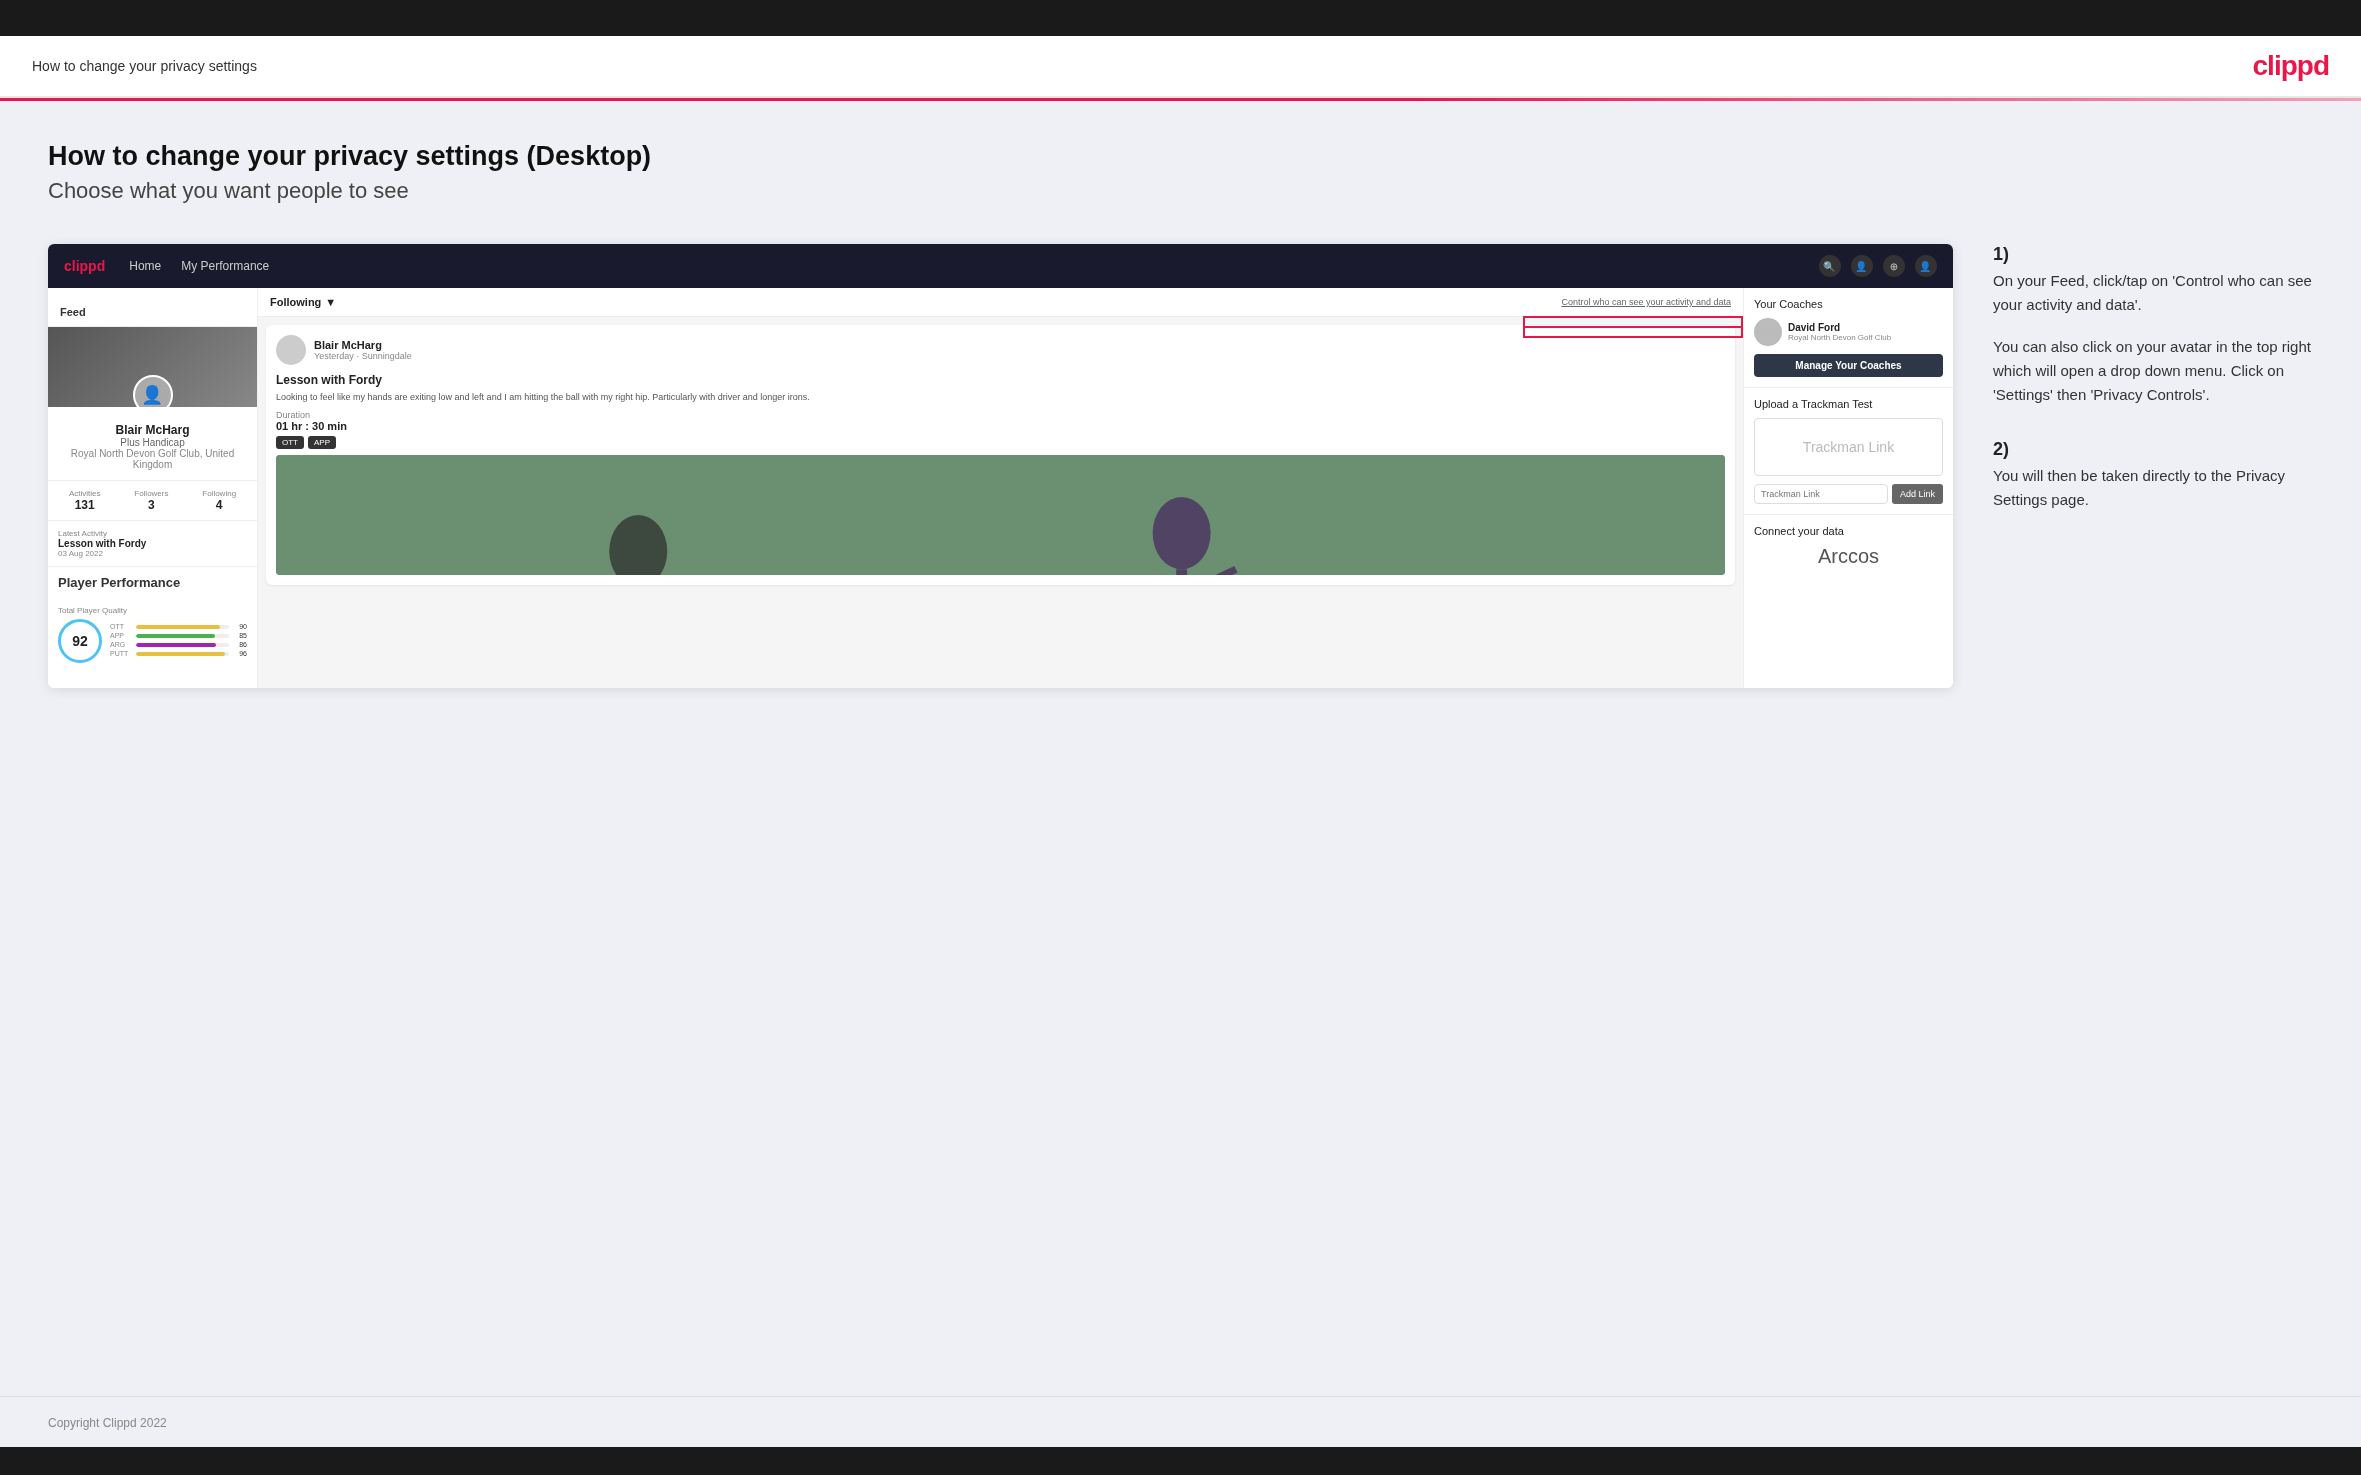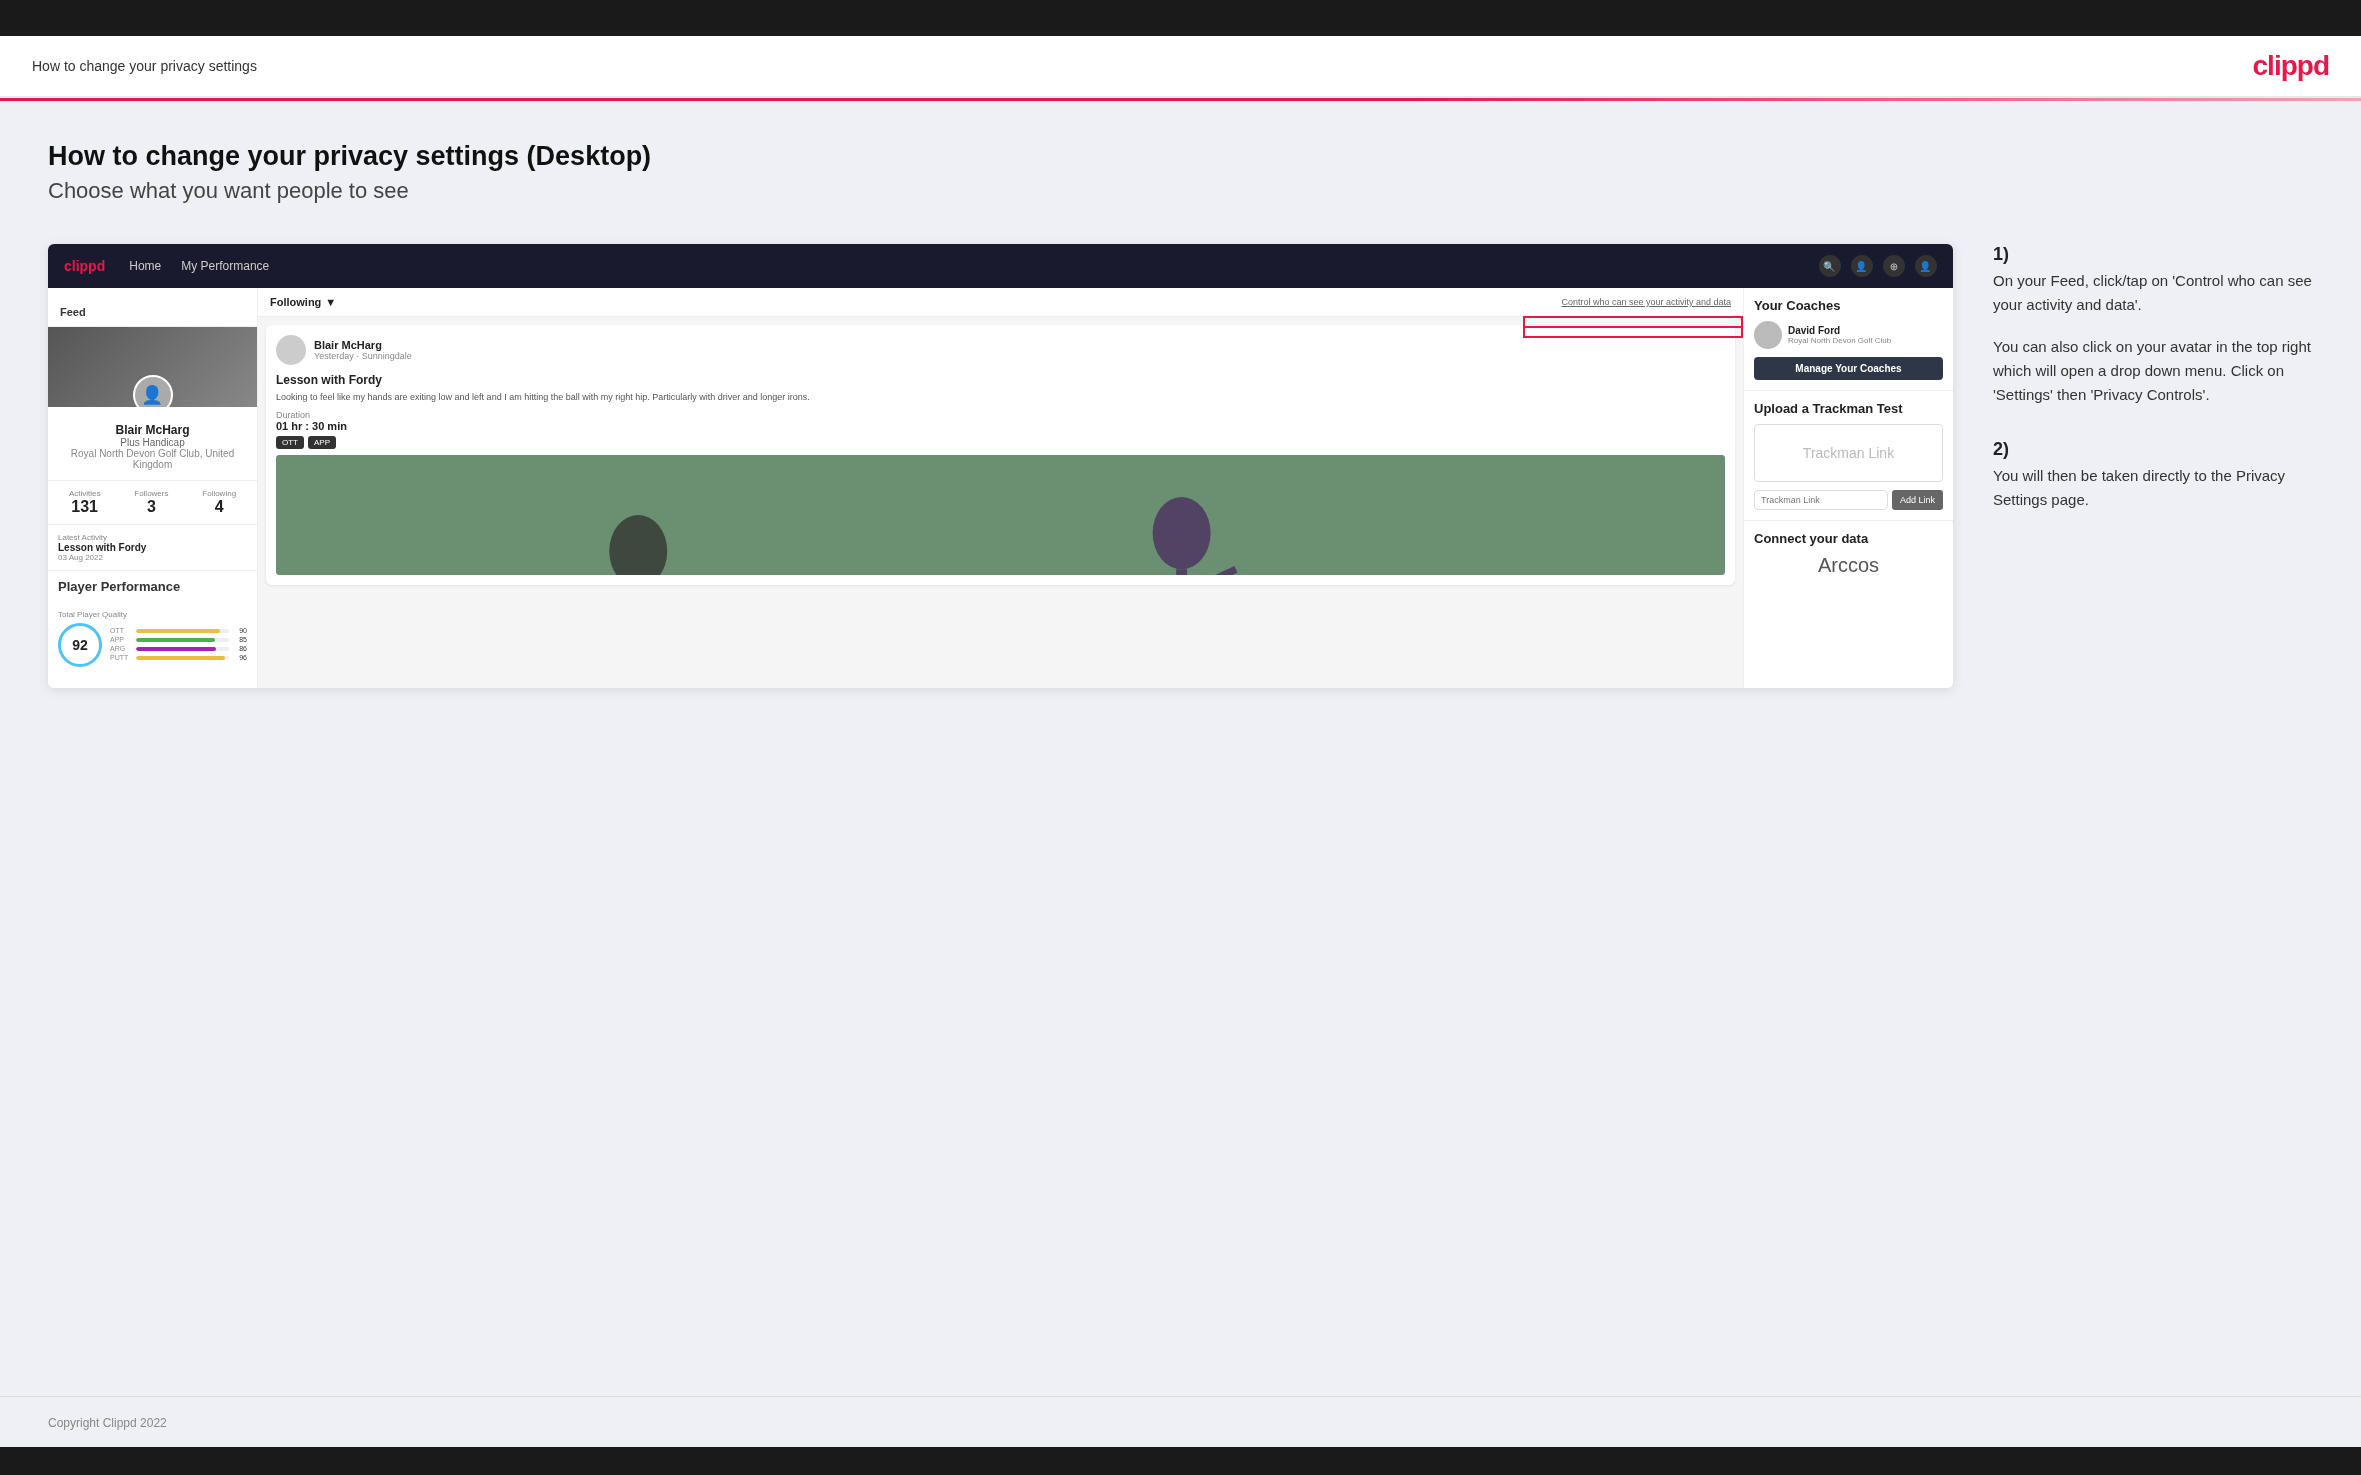--- a/index.html
+++ b/index.html
@@ -179,21 +179,21 @@
       border-bottom: 1px solid #eee;
     }
     .stat-item {
       text-align: center;
     }
     .stat-label {
       font-size: 8px;
       color: #888;
     }
     .stat-value {
-      font-size: 16px;
+      font-size: 12px;
       font-weight: 700;
       color: #222;
     }
     .latest-activity {
       padding: 8px 10px;
     }
     .latest-label {
       font-size: 8px;
       color: #888;
     }
@@ -399,22 +399,22 @@
       background: #fff;
       border-left: 1px solid #eee;
       flex-shrink: 0;
       overflow-y: auto;
     }
     .panel-section {
       padding: 10px;
       border-bottom: 1px solid #eee;
     }
     .panel-title {
-      font-size: 13px;
-      font-weight: 700;
+      font-size: 11px;
+      font-weight: 400;
       color: #222;
       margin-bottom: 8px;
     }
     .coach-item {
       display: flex;
       align-items: center;
       gap: 6px;
       margin-bottom: 8px;
     }
     .coach-avatar {

